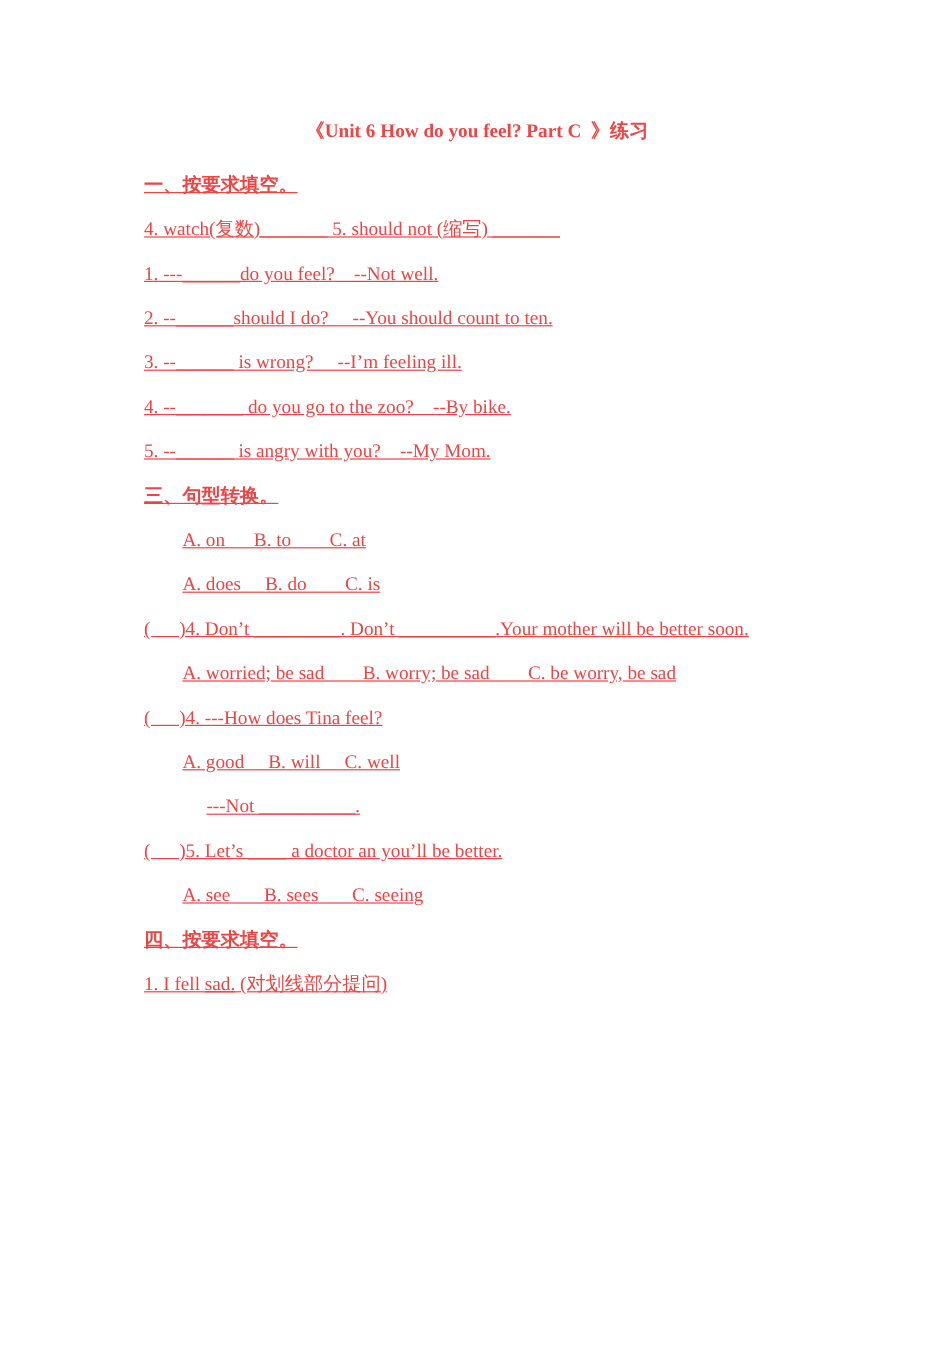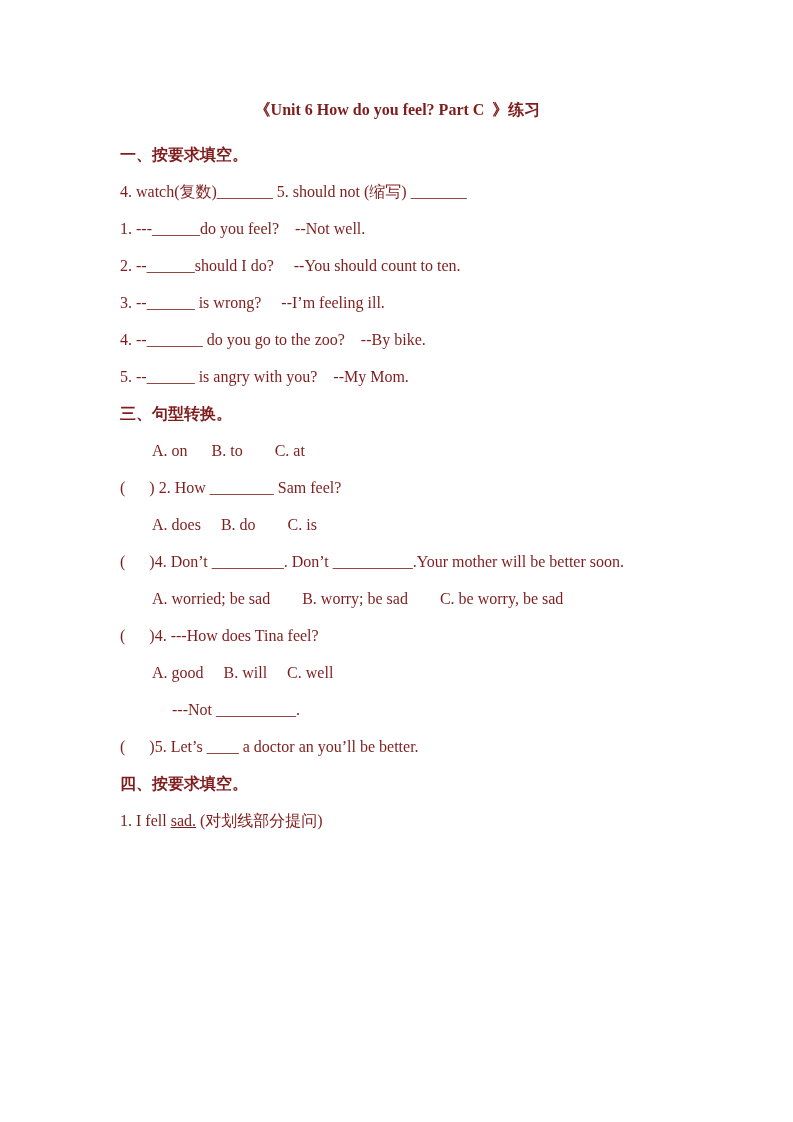--- a/index.html
+++ b/index.html
@@ -10,34 +10,35 @@
   .page {
     position: relative;
     width: 793px;
     height: 1122px;
     margin: 0 auto;
     background: #ffffff;
     box-sizing: border-box;
     padding: 100px 118px 0 120px;
     font-family: "Liberation Serif", "DejaVu Serif", serif;
     font-size: 16px;
-    color: #7f1d1d;
+    color: #ef4444;
     overflow: hidden;
   }
   .title {
     text-align: center;
     font-weight: bold;
     margin: 0 0 26px 0;
     line-height: 19px;
     white-space: pre-wrap;
   }
   .line {
     margin: 16px 0 18px 0;
     line-height: 19px;
     white-space: pre-wrap;
+    text-decoration: underline;
   }
   .heading {
     font-weight: bold;
   }
   .indent-1 { padding-left: 32px; }
   .indent-2 { padding-left: 52px; }
   .u { text-decoration: underline; }
 </style>
 </head>
 <body>
@@ -50,25 +51,25 @@
   <p class="line">4. watch(复数)_______ 5. should not (缩写) _______</p>
 
   <p class="line">1. ---______do you feel?    --Not well.</p>
   <p class="line">2. --______should I do?     --You should count to ten.</p>
   <p class="line">3. --______ is wrong?     --I’m feeling ill.</p>
   <p class="line">4. --_______ do you go to the zoo?    --By bike.</p>
   <p class="line">5. --______ is angry with you?    --My Mom.</p>
 
   <p class="line heading">三、句型转换。</p>
   <p class="line indent-1">A. on      B. to        C. at</p>
-  <p class="line">(      ) 2. How ________ Sam feel?</p>
   <p class="line indent-1">A. does     B. do        C. is</p>
   <p class="line">(      )4. Don’t _________. Don’t __________.Your mother will be better soon.</p>
   <p class="line indent-1">A. worried; be sad        B. worry; be sad        C. be worry, be sad</p>
   <p class="line">(      )4. ---How does Tina feel?</p>
   <p class="line indent-1">A. good     B. will     C. well</p>
   <p class="line indent-2">---Not __________.</p>
   <p class="line">(      )5. Let’s ____ a doctor an you’ll be better.</p>
+  <p class="line indent-1">A. see       B. sees       C. seeing</p>
 
   <p class="line heading">四、按要求填空。</p>
   <p class="line"><span>1. I fell </span><span class="u">sad.</span><span> (对划线部分提问)</span></p>
 
 </div>
 
 </body></html>

